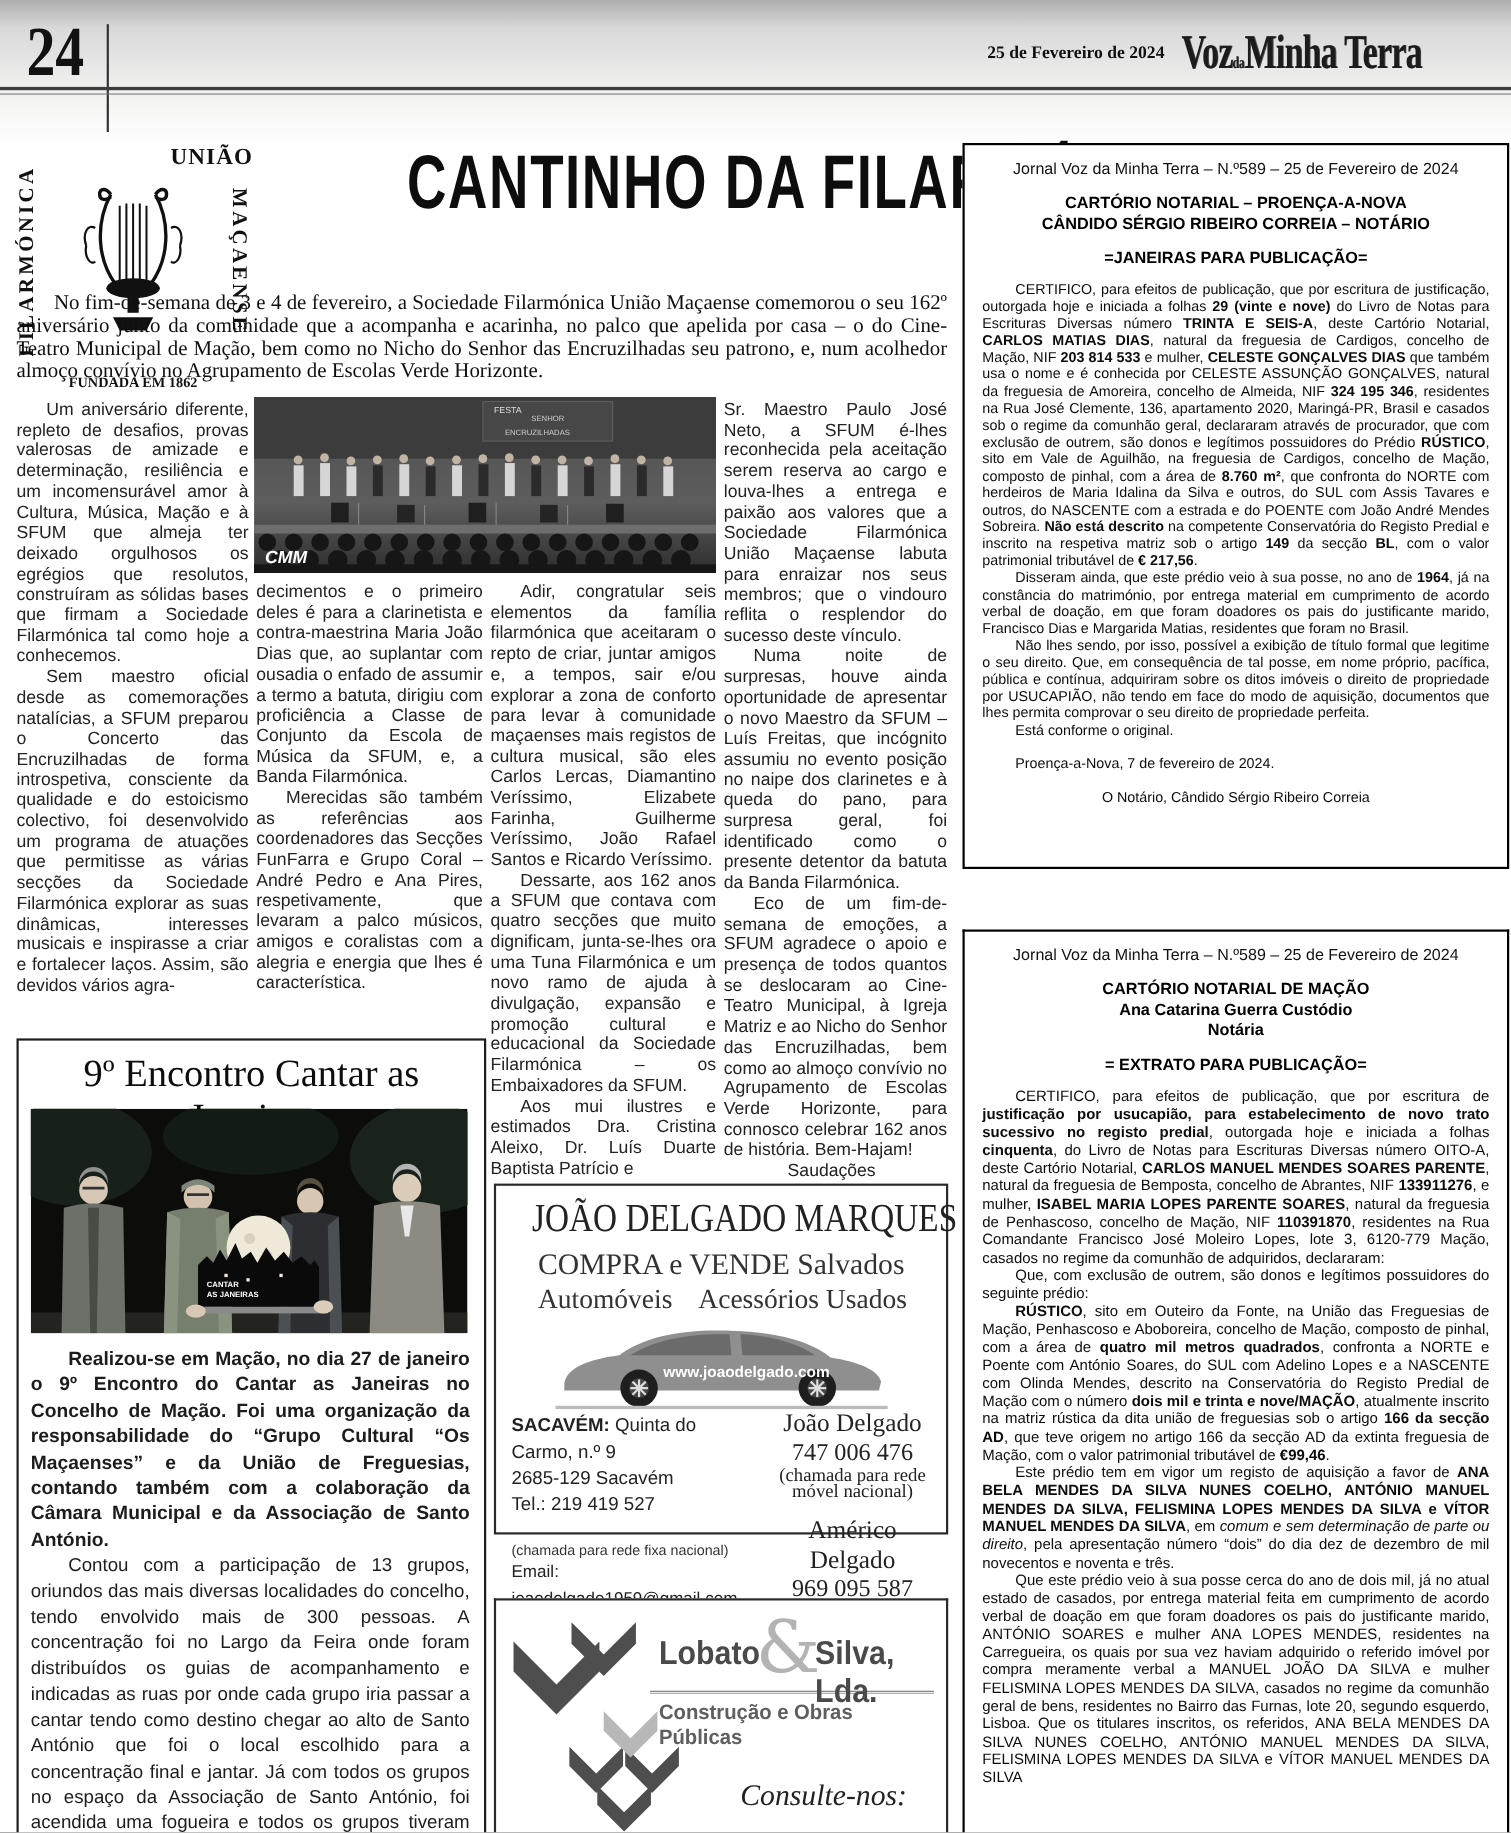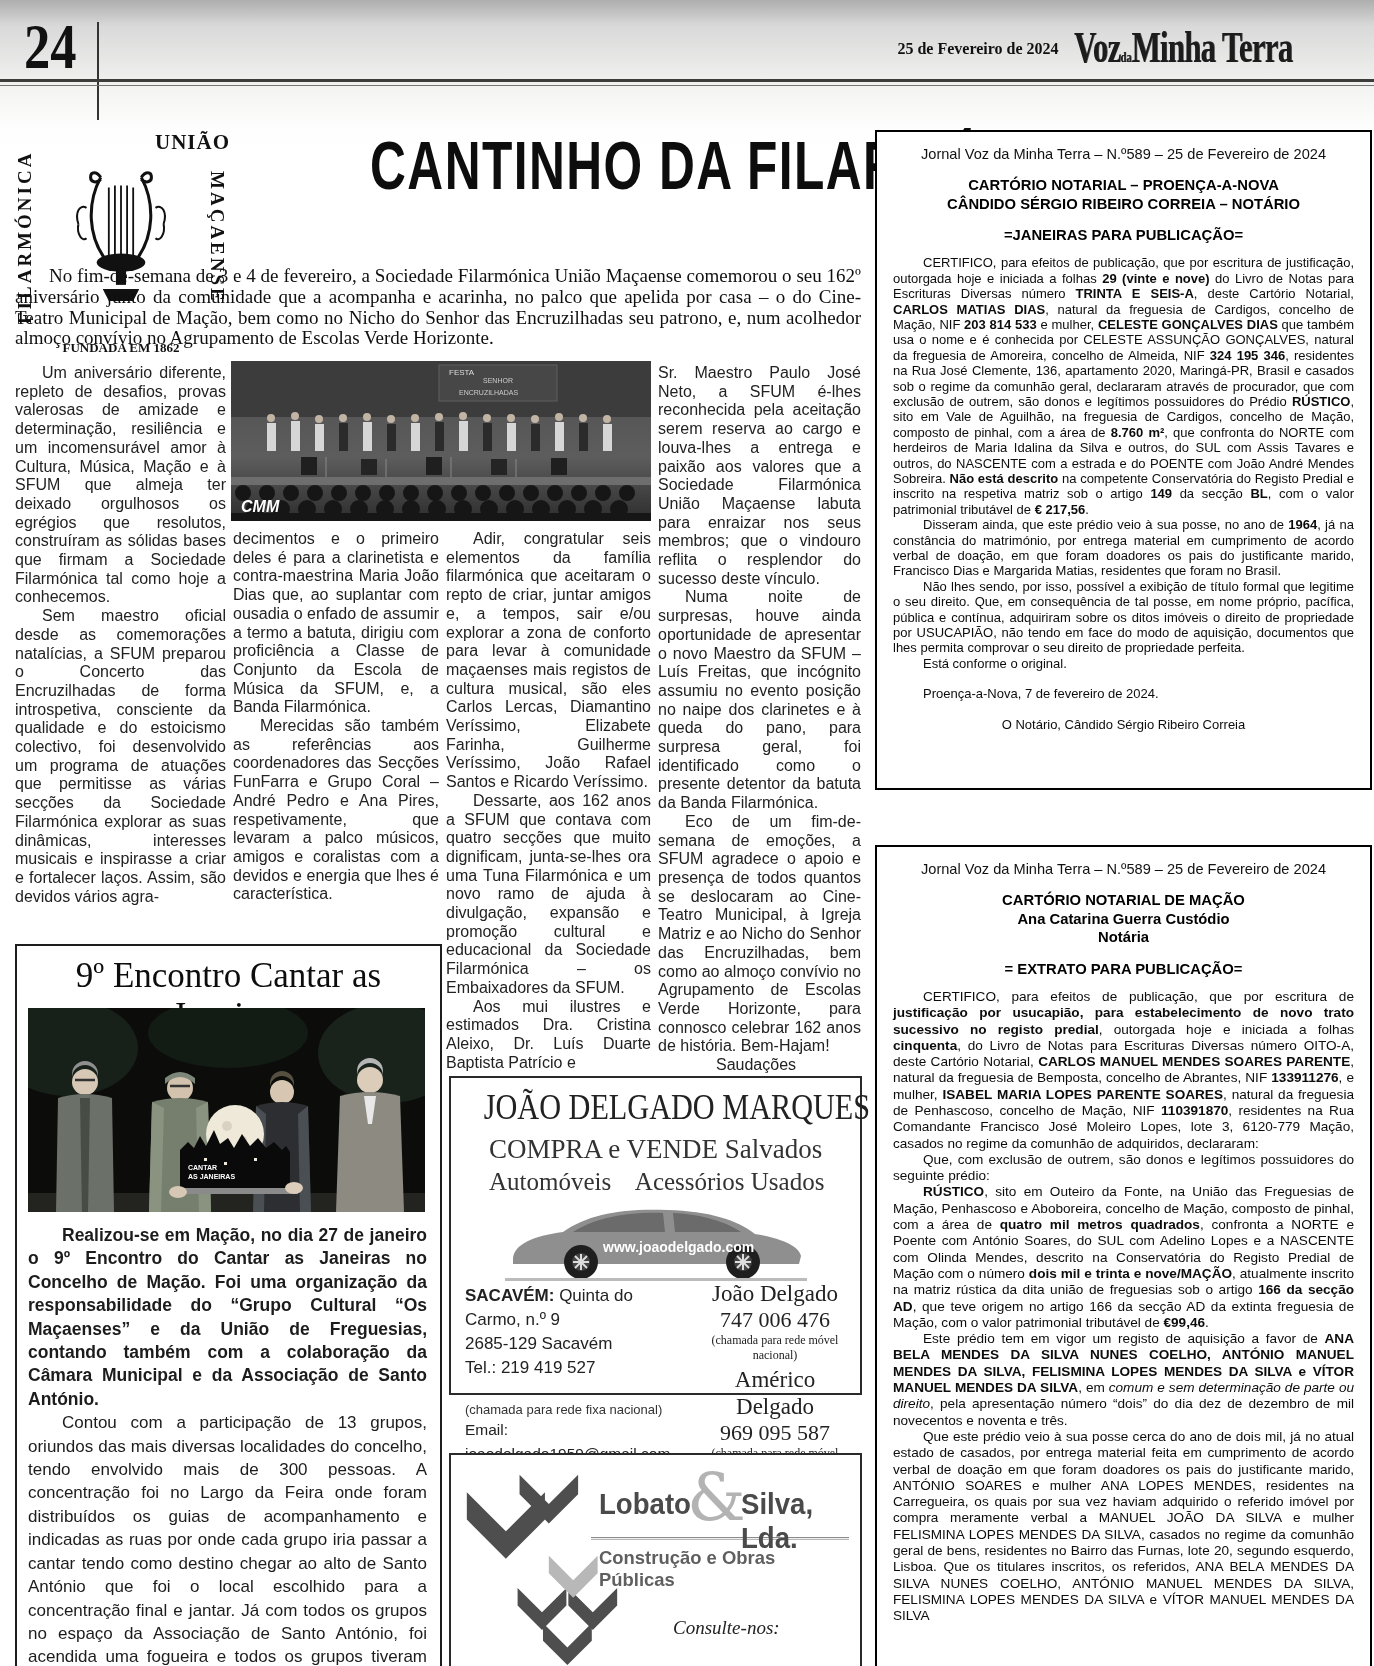--- a/index.html
+++ b/index.html
@@ -72,31 +72,31 @@
              font-size:36px;color:#222;transform:scaleX(.84);transform-origin:center top;white-space:nowrap;}
   .ad1-sub1{position:absolute;left:38px;top:56px;font-family:"Liberation Serif",serif;font-size:27px;color:#333;text-align:right;}
   .ad1-sub2{position:absolute;left:38px;top:90px;font-family:"Liberation Serif",serif;font-size:25px;color:#333;white-space:pre;}
   .car{position:absolute;left:52px;top:122px;}
   .ad1-left{position:absolute;left:14px;top:206px;width:228px;font-size:17px;line-height:24px;color:#222;}
   .ad1-left .note{font-size:13px;line-height:17px;color:#333;margin-top:21px;}
   .ad1-left .email{font-size:15.5px;}
   .ad1-right{position:absolute;left:242px;top:202px;width:164px;text-align:center;font-family:"Liberation Serif",serif;color:#222;}
   .ad1-right .nm{font-size:23px;line-height:27px;}
   .ad1-right .ph{font-size:22px;line-height:26px;}
-  .ad1-right .note{font-size:12px;line-height:15px;margin-bottom:3px;}
+  .ad1-right .note{font-size:17px;line-height:15px;margin-bottom:14px;}
   
   .ad2{left:449px;top:1453px;width:413px;height:213px;border:2px solid #2a2a2a;border-bottom:none;background:#fff;box-sizing:border-box;}
   .lb-logo{position:absolute;left:6px;top:8px;}
   .lb-brand{position:absolute;left:148px;top:26px;width:260px;height:56px;}
   .lb-amp{position:absolute;left:88px;top:-22px;font-family:"DejaVu Serif",serif;font-size:66px;color:#b3b3b3;z-index:0;}
   .lb-w1{position:absolute;left:0;top:6px;z-index:1;font-weight:bold;font-size:30px;color:#4a4a4a;transform:scaleX(.92);transform-origin:left top;}
   .lb-w2{position:absolute;left:142px;top:6px;z-index:1;font-weight:bold;font-size:30px;color:#4a4a4a;transform:scaleX(.92);transform-origin:left top;}
   .lb-rule{position:absolute;left:140px;top:82px;width:258px;height:3px;background:linear-gradient(180deg,#8a8a8a 0,#8a8a8a 40%,#fff 41%,#9a9a9a 100%);}
   .lb-tag{position:absolute;left:148px;top:92px;font-weight:bold;font-size:19px;color:#5f5f5f;transform:scaleX(.97);transform-origin:left top;}
-  .lb-cta{position:absolute;left:222px;top:162px;font-family:"Liberation Serif",serif;font-style:italic;font-size:19px;color:#222;}
+  .lb-cta{position:absolute;left:222px;top:162px;font-family:"Liberation Serif",serif;font-style:italic;font-size:27px;color:#222;}
 </style>
 </head>
 <body>
 
 <div class="page">
 
   <div class="abs hdr-num">24</div>
   <div class="abs hdr-vrule"></div>
   <div class="abs hdr-date">25 de Fevereiro de 2024</div>
   <div class="abs masthead">
@@ -246,21 +246,21 @@
       <text x="10" y="151" font-size="16" font-style="italic" font-weight="bold" fill="#fff" font-family="Liberation Sans,sans-serif">CMM</text>
     </svg>
   </div>
 
   <div class="abs bcol c1">
     <p class="ind">Um aniversário diferente, repleto de desafios, provas valerosas de amizade e determinação, resiliência e um incomensurável amor à Cultura, Música, Mação e à SFUM que almeja ter deixado orgulhosos os egrégios que resolutos, construíram as sólidas bases que firmam a Sociedade Filarmónica tal como hoje a conhecemos.</p>
     <p class="ind">Sem maestro oficial desde as comemorações natalícias, a SFUM preparou o Concerto das Encruzilhadas de forma introspetiva, consciente da qualidade e do estoicismo colectivo, foi desenvolvido um programa de atuações que permitisse as várias secções da Sociedade Filarmónica explorar as suas dinâmicas, interesses musicais e inspirasse a criar e fortalecer laços. Assim, são devidos vários agra-</p>
   </div>
   <div class="abs bcol c2">
     <p>decimentos e o primeiro deles é para a clarinetista e contra-maestrina Maria João Dias que, ao suplantar com ousadia o enfado de assumir a termo a batuta, dirigiu com proficiência a Classe de Conjunto da Escola de Música da SFUM, e, a Banda Filarmónica.</p>
-    <p class="ind">Merecidas são também as referências aos coordenadores das Secções FunFarra e Grupo Coral – André Pedro e Ana Pires, respetivamente, que levaram a palco músicos, amigos e coralistas com a devidos e energia que lhes é característica.</p>
+    <p class="ind">Merecidas são também as referências aos coordenadores das Secções FunFarra e Grupo Coral – André Pedro e Ana Pires, respetivamente, que levaram a palco músicos, amigos e coralistas com a alegria e energia que lhes é característica.</p>
   </div>
   <div class="abs bcol c3">
     <p class="ind">Adir, congratular seis elementos da família filarmónica que aceitaram o repto de criar, juntar amigos e, a tempos, sair e/ou explorar a zona de conforto para levar à comunidade maçaenses mais registos de cultura musical, são eles Carlos Lercas, Diamantino Veríssimo, Elizabete Farinha, Guilherme Veríssimo, João Rafael Santos e Ricardo Veríssimo.</p>
     <p class="ind">Dessarte, aos 162 anos a SFUM que contava com quatro secções que muito dignificam, junta-se-lhes ora uma Tuna Filarmónica e um novo ramo de ajuda à divulgação, expansão e promoção cultural e educacional da Sociedade Filarmónica – os Embaixadores da SFUM.</p>
     <p class="ind">Aos mui ilustres e estimados Dra. Cristina Aleixo, Dr. Luís Duarte Baptista Patrício e</p>
   </div>
   <div class="abs bcol c4">
     <p>Sr. Maestro Paulo José Neto, a SFUM é-lhes reconhecida pela aceitação serem reserva ao cargo e louva-lhes a entrega e paixão aos valores que a Sociedade Filarmónica União Maçaense labuta para enraizar nos seus membros; que o vindouro reflita o resplendor do sucesso deste vínculo.</p>
     <p class="ind">Numa noite de surpresas, houve ainda oportunidade de apresentar o novo Maestro da SFUM – Luís Freitas, que incógnito assumiu no evento posição no naipe dos clarinetes e à queda do pano, para surpresa geral, foi identificado como o presente detentor da batuta da Banda Filarmónica.</p>
     <p class="ind">Eco de um fim-de-semana de emoções, a SFUM agradece o apoio e presença de todos quantos se deslocaram ao Cine-Teatro Municipal, à Igreja Matriz e ao Nicho do Senhor das Encruzilhadas, bem como ao almoço convívio no Agrupamento de Escolas Verde Horizonte, para connosco celebrar 162 anos de história. Bem-Hajam!</p>

